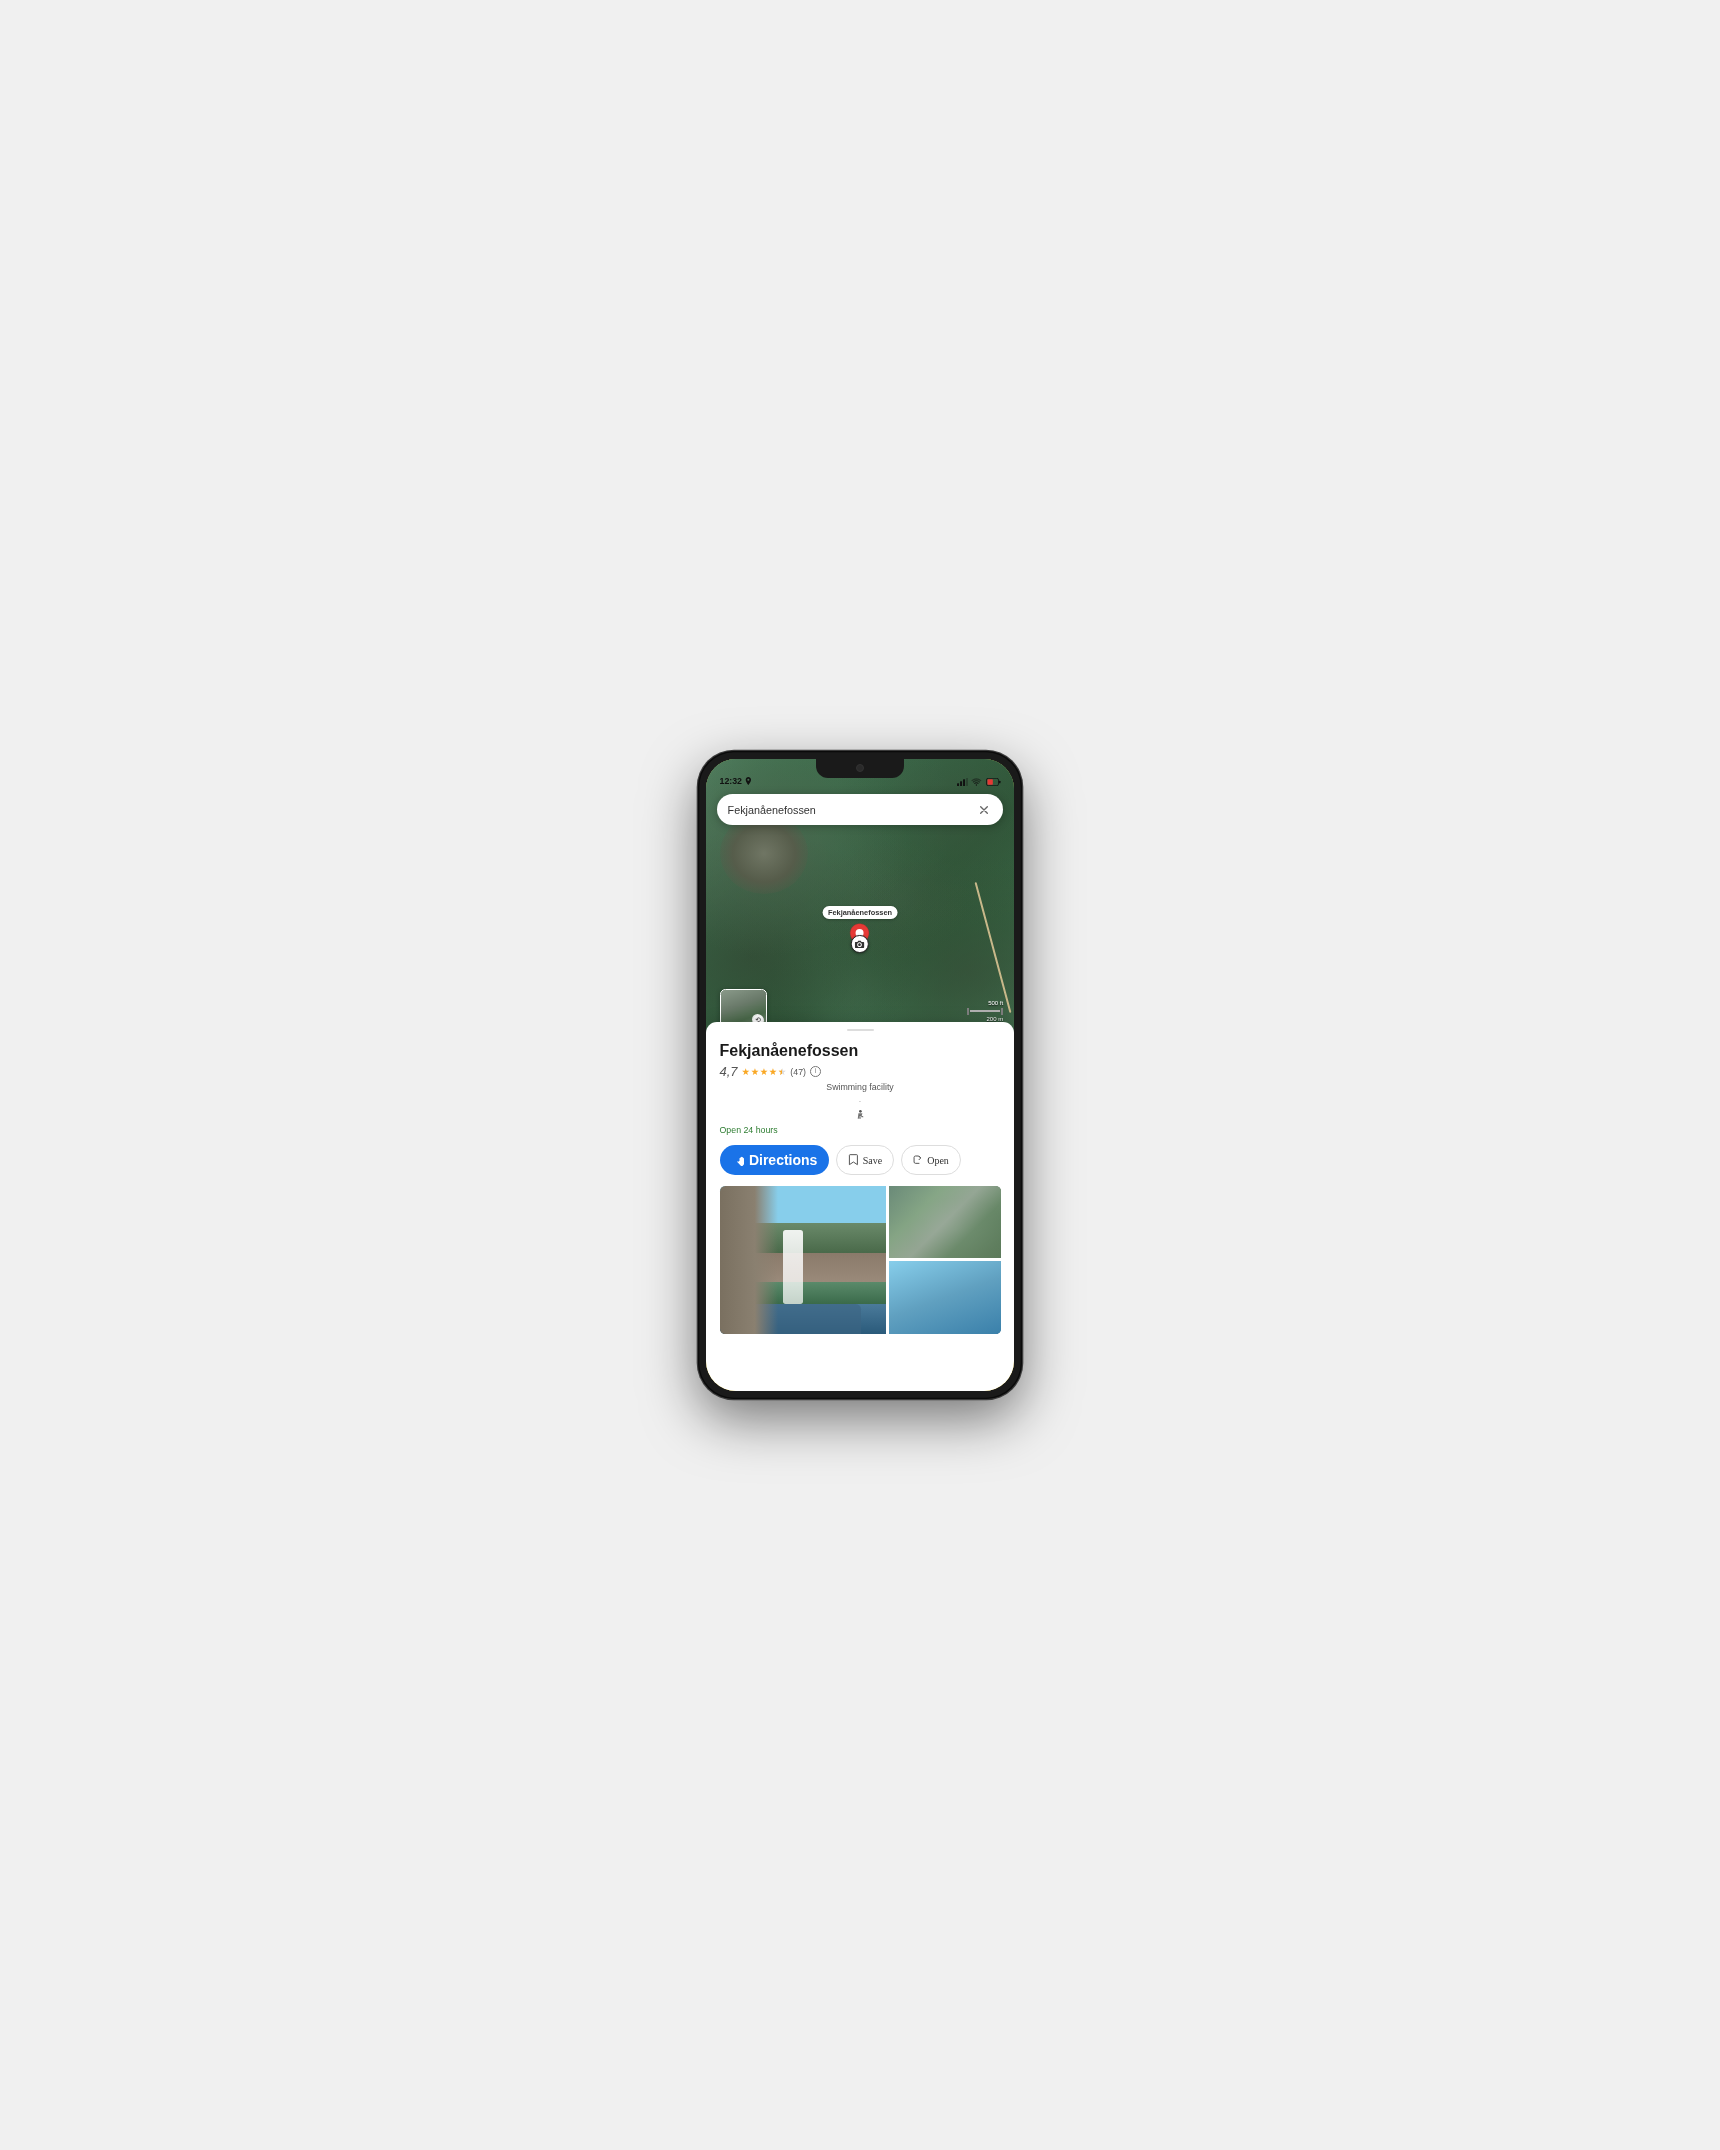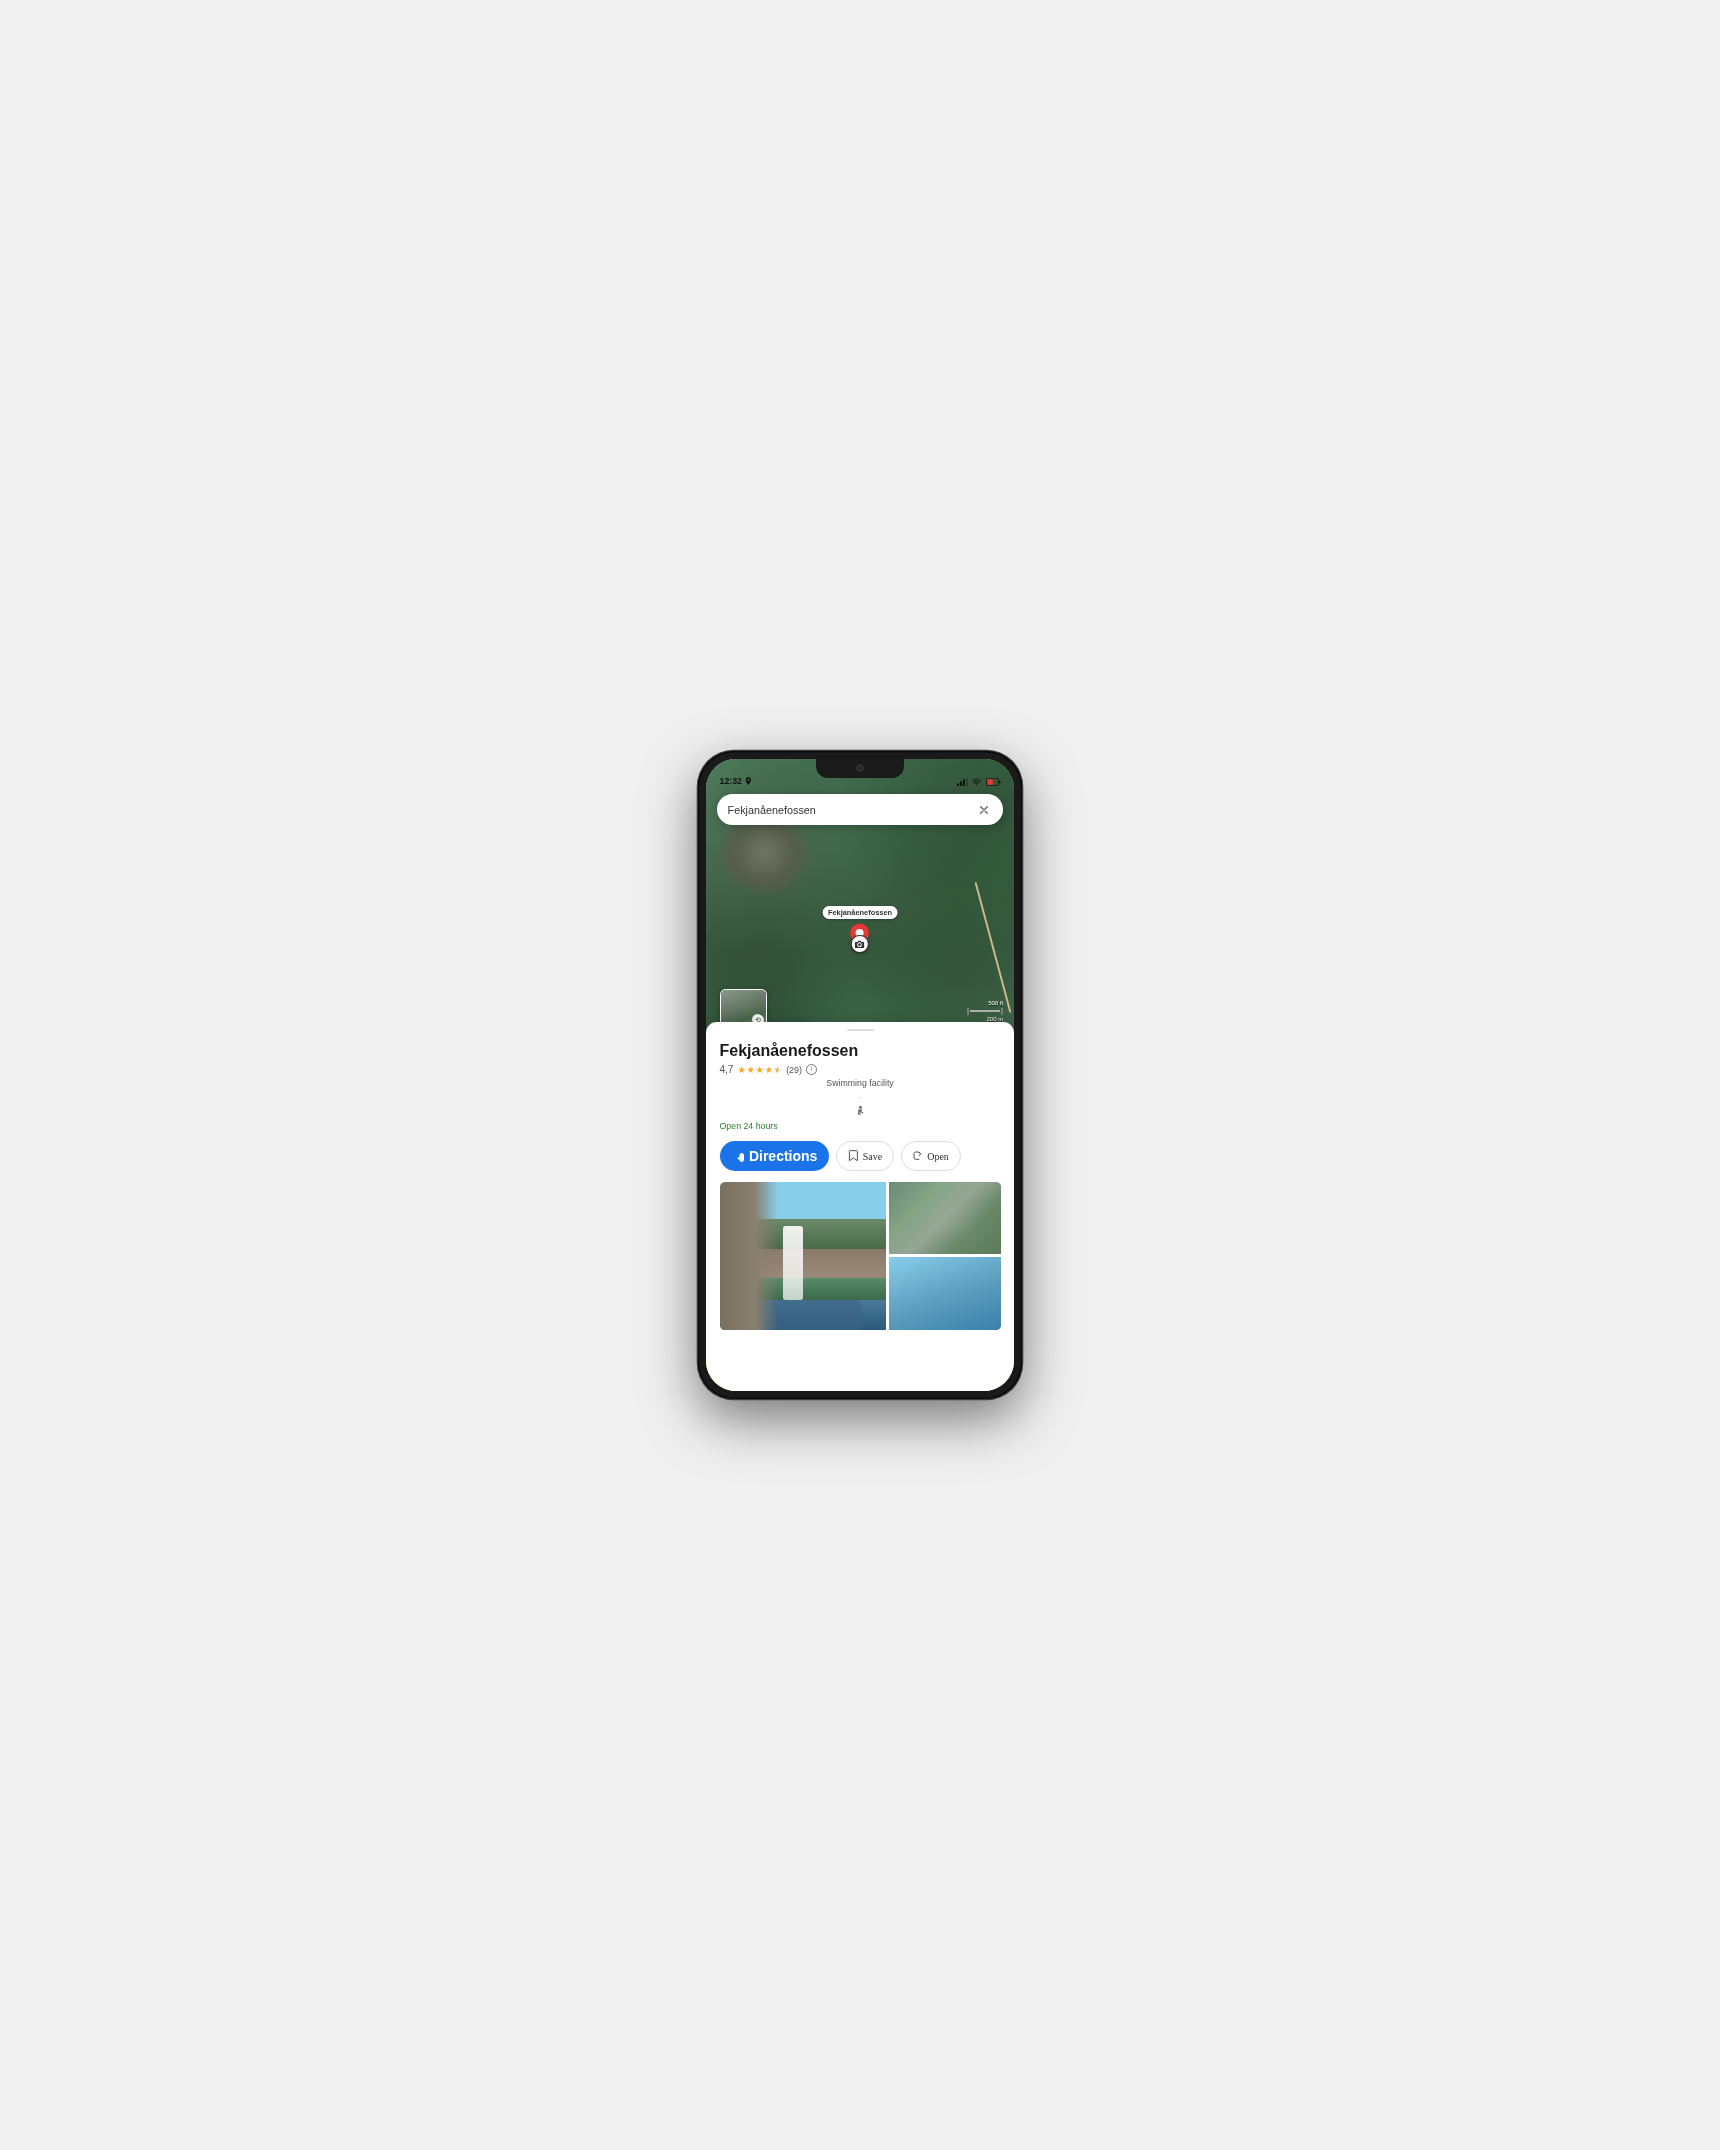--- a/index.html
+++ b/index.html
@@ -309,23 +309,24 @@
     }
 
     .rating-row {
       display: flex;
       align-items: center;
       gap: 4px;
       margin-bottom: 2.7px;
     }
 
     .rating-num {
-      font-size: 10px;
+      font-size: 13px;
       color: #555;
       font-weight: 500;
+      font-style: italic;
     }
 
     .stars {
       display: flex;
       gap: 0.7px;
     }
 
     .star {
       color: #f9a825;
       font-size: 9.4px;
@@ -602,21 +603,21 @@
           <div class="stars">
             <span class="star">★</span>
             <span class="star">★</span>
             <span class="star">★</span>
             <span class="star">★</span>
             <span style="position:relative; display:inline-block; font-size:9.4px;">
               <span style="color:#ddd;">★</span>
               <span style="position:absolute; left:0; top:0; color:#f9a825; overflow:hidden; width:50%; display:inline-block;">★</span>
             </span>
           </div>
-          <span class="review-count">(29)</span>
+          <span class="review-count">(47)</span>
           <div class="info-icon">
             <span style="font-size:6.7px; line-height:1;">i</span>
           </div>
         </div>
 
         <div class="category-row">
           <span>Swimming facility</span>
           <span style="color:#aaa;">·</span>
           <svg width="10.8" height="12" viewBox="0 0 16 18" fill="#555">
             <circle cx="8" cy="2" r="2"></circle>

